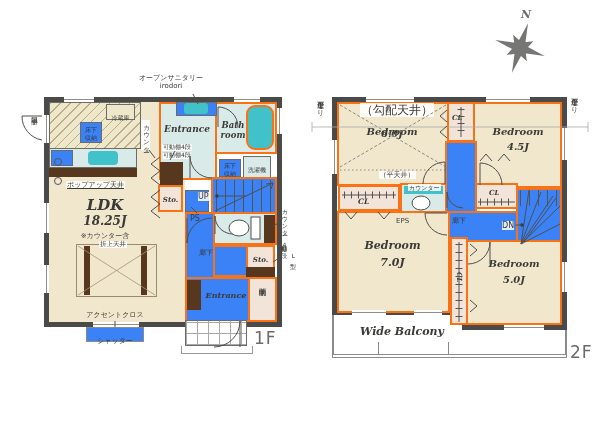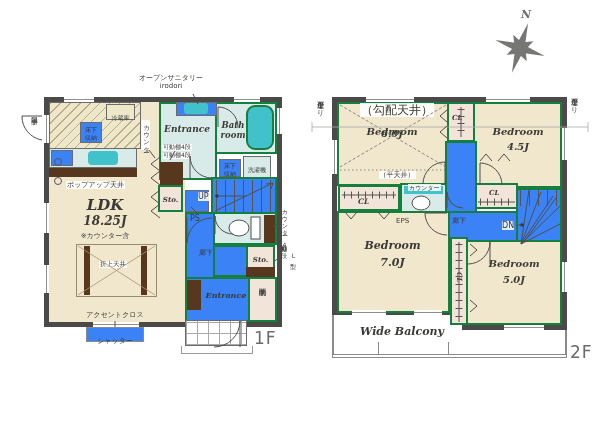--- a/index.html
+++ b/index.html
@@ -1,19 +1,19 @@
 <!DOCTYPE html>
 <html><head>
 <meta charset="utf-8">
 <style>
   html,body{margin:0;padding:0;background:#fff;}
   #canvas{position:relative;width:600px;height:423px;background:#ffffff;overflow:hidden;
           font-family:"DejaVu Sans","Liberation Sans",sans-serif;color:#3a3a36;}
   .abs{position:absolute;}
-  .room{position:absolute;box-sizing:border-box;border:2px solid #15803d;}
+  .room{position:absolute;box-sizing:border-box;border:2px solid #f97316;}
   .thin{border-width:1px;border-color:#6b6b69;}
   .nb{border:none;}
   .outer{position:absolute;box-sizing:border-box;border:5px solid #4a4a48;background:transparent;}
   .beige{background:#f1e7cd;}
   .aqua{background:#d9ebe9;}
   .teal{background:#41c1ca;}
   .pink{background:#f3e4da;}
   .brown{background:#57381f;border:none;}
   .white{background:#3b82f6;}
   .wall{position:absolute;background:#4a4a48;}
@@ -123,25 +123,25 @@
     <div>irodori</div>
   </div>
   <div class="lbl jp v" style="left:30px;top:112px;font-size:7px;">勝手口</div>
   <div class="lbl jp v chip" style="left:141px;top:120px;font-size:6.5px;">カウンター</div>
   <div class="lbl en cw" style="left:158px;top:124px;width:58px;font-size:9px;">Entrance</div>
   <div class="lbl jp chip" style="left:162px;top:144px;font-size:6px;">可動棚4段</div>
   <div class="lbl en cw" style="left:218px;top:121px;width:30px;font-size:8.5px;">
     <div>Bath</div>
     <div>room</div>
   </div>
-  <div class="lbl jp chip" style="left:66px;top:181px;font-size:7px;">ポップアップ天井</div>
+  <div class="lbl jp chip" style="left:66px;top:181px;font-size:7px;text-decoration:underline;">ポップアップ天井</div>
   <div class="lbl en cw" style="left:55px;top:197px;width:100px;font-size:15px;">LDK</div>
   <div class="lbl en cw" style="left:55px;top:215px;width:100px;font-size:12px;">18.25J</div>
   <div class="lbl jp cw" style="left:55px;top:232px;width:100px;font-size:7px;">※カウンター含</div>
-  <div class="lbl jp chip" style="left:99px;top:241px;font-size:6.5px;margin-top:20px;">折上天井</div>
+  <div class="lbl jp chip" style="left:99px;top:241px;font-size:6.5px;">折上天井</div>
   <div class="lbl jp cw" style="left:65px;top:311px;width:100px;font-size:7px;">アクセントクロス</div>
   <div class="lbl jp" style="left:163px;top:152px;font-size:6px;background:rgba(255,255,255,.85);">可動棚4段</div>
   <div class="lbl jp" style="left:190px;top:214px;font-size:8px;">PS</div>
   <div class="lbl jp" style="left:198px;top:192px;font-size:8px;background:rgba(255,255,255,.85);">UP</div>
   <div class="lbl jp" style="left:199px;top:249px;font-size:7px;">廊下</div>
   <div class="lbl jp v" style="left:281px;top:205px;font-size:6px;">カウンター</div>
   <div class="lbl jp v" style="left:289px;top:252px;font-size:6px;">L型</div>
   <div class="lbl jp v" style="left:280px;top:241px;font-size:6px;">可動棚4段</div>
   <div class="lbl en cw" style="left:202px;top:291px;width:48px;font-size:8px;">Entrance</div>
   <div class="lbl jp v" style="left:258px;top:283px;font-size:7px;">土間収納</div>

